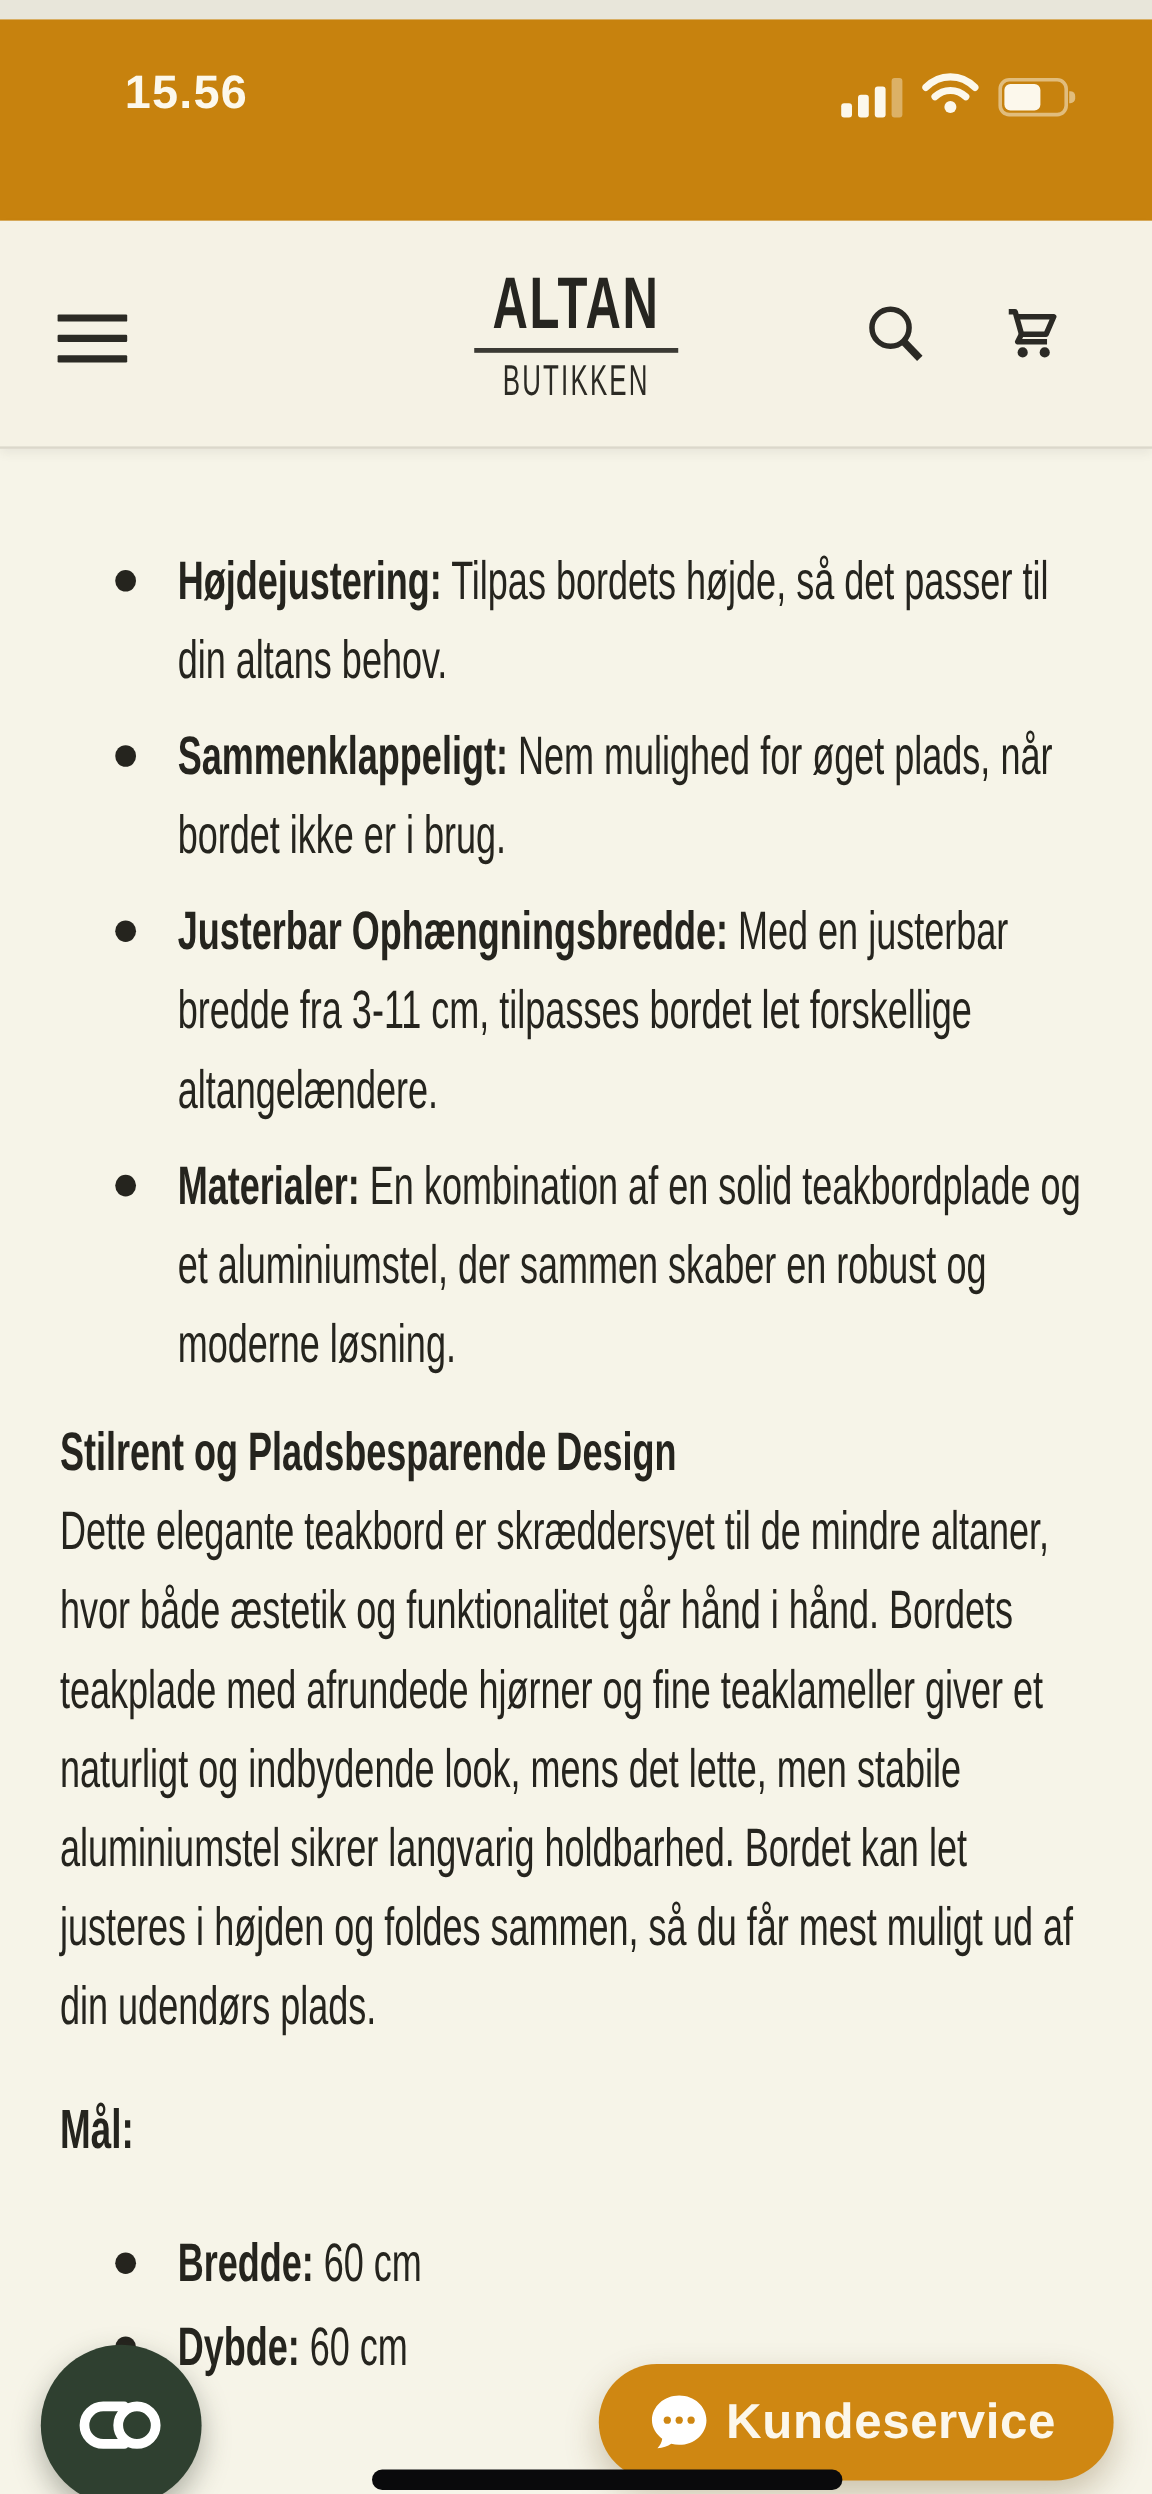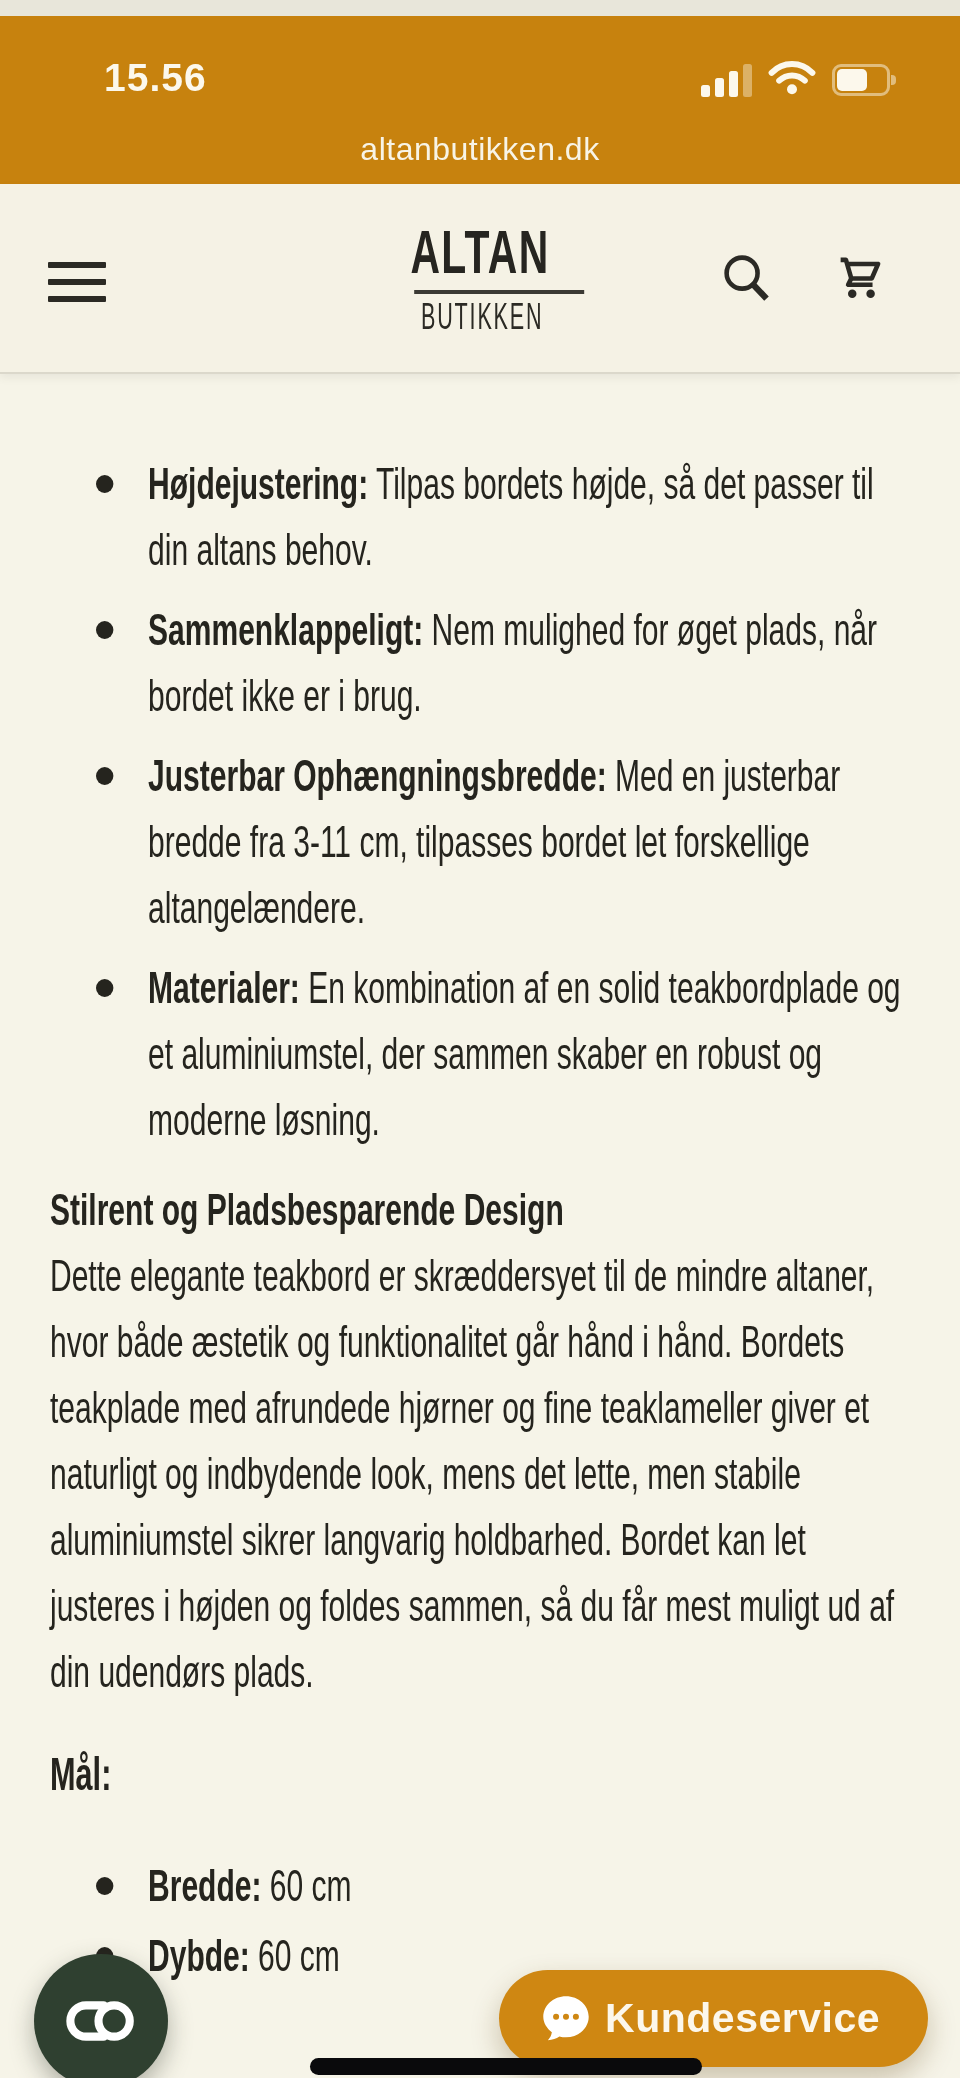--- a/index.html
+++ b/index.html
@@ -22,21 +22,21 @@
   .battery .case{position:absolute;left:0;top:0;width:58px;height:32px;border:3px solid rgba(252,248,236,.5);border-radius:9px;}
   .battery .fill{position:absolute;left:5px;top:5px;width:30px;height:22px;background:#FCF8EC;border-radius:5px;}
   .battery .nub{position:absolute;right:2px;top:11px;width:5px;height:10px;background:rgba(252,248,236,.5);border-radius:0 4px 4px 0;}
   .url{position:absolute;left:0;bottom:16px;width:100%;text-align:center;font-size:32px;color:#F8F4E6;letter-spacing:.5px;}
 
   
   .appheader{position:absolute;top:168px;left:0;width:960px;height:190px;background:#F5F2E5;
     border-bottom:2px solid #DBD8CB;box-shadow:0 4px 8px rgba(80,75,60,.08);}
   .menu{position:absolute;left:48px;top:78px;width:58px;height:40px;display:flex;flex-direction:column;justify-content:space-between;cursor:pointer;}
   .menu .mbar{height:6px;background:#2B2A24;border-radius:1px;}
-  .logo{position:absolute;left:50%;transform:translateX(-50%);top:38px;display:flex;flex-direction:column;align-items:flex-end;cursor:pointer;}
+  .logo{position:absolute;left:50%;transform:translateX(-50%);top:38px;display:flex;flex-direction:column;align-items:center;cursor:pointer;}
   .logo-top{display:inline-block;font-size:61px;line-height:1;font-weight:700;letter-spacing:2px;transform:scaleX(.67);transform-origin:50% 50%;color:#262520;}
   .logo-line{width:170px;height:4px;background:#3B3A34;margin:7px 0 5px;}
   .logo-bottom{display:inline-block;font-size:36px;line-height:1;font-weight:400;letter-spacing:3px;transform:scaleX(.60);transform-origin:50% 50%;color:#2B2A24;}
   .hicon{position:absolute;width:58px;height:58px;cursor:pointer;}
   .hicon svg{width:100%;height:100%;display:block;}
   .search{left:716px;top:64px;}
   .cart{left:830px;top:64px;}
 
   
   .content{position:absolute;top:379px;left:50px;width:860px;}
@@ -82,21 +82,20 @@
           <path d="M5.6 10.3 C7.4 8.6 9.6 7.7 12 7.7 s4.6 .9 6.4 2.6" stroke="#FCF8EC" stroke-width="3" stroke-linecap="round"></path>
           <circle cx="12" cy="14.6" r="2.5" fill="#FCF8EC"></circle>
         </svg>
       </span>
       <div class="battery">
         <div class="case"></div>
           <div class="fill"></div>
           <div class="nub"></div>
       </div>
     </div>
-    <div class="url">altanbutikken.dk</div>
   </div>
 
   <div class="appheader">
     <div class="menu">
       <div class="mbar"></div>
         <div class="mbar"></div>
         <div class="mbar"></div>
     </div>
     <div class="logo">
       <span class="logo-top">ALTAN</span>

